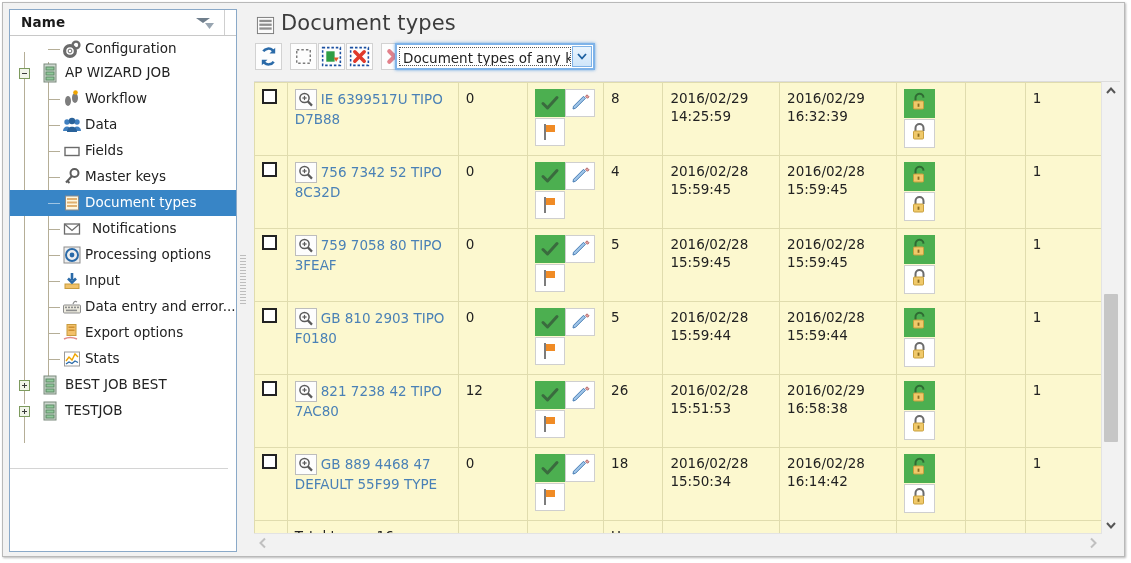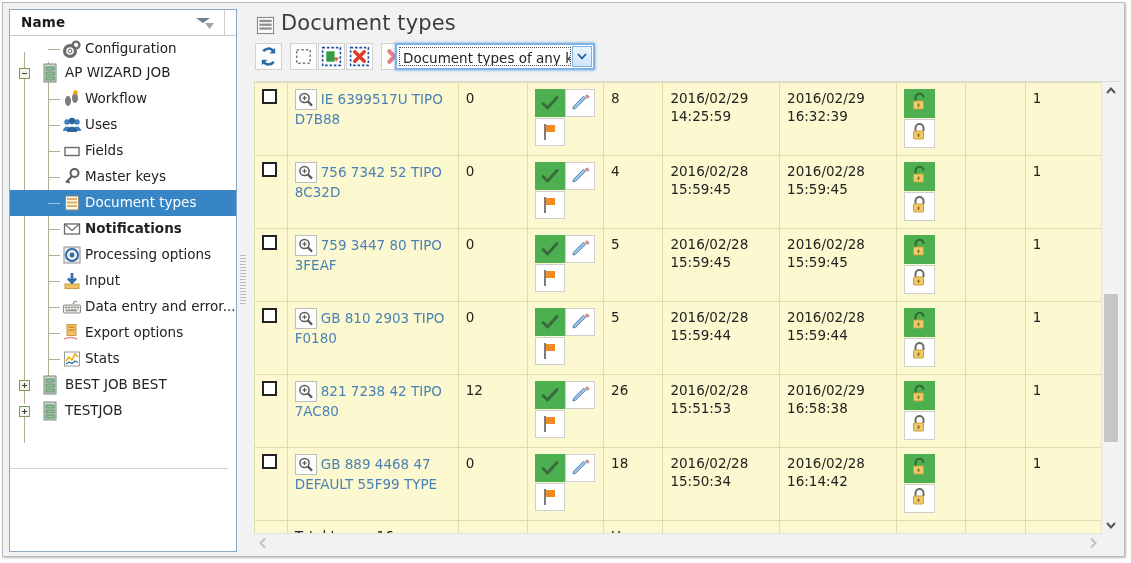--- a/index.html
+++ b/index.html
@@ -270,21 +270,21 @@
         <span class="ico" style="left:52px;">
           <svg width="20" height="20" viewBox="0 0 20 20">
             <circle cx="5" cy="7" r="2.7" fill="#3f7fbf"></circle>
               <path d="M1 16c0-3 2-4.6 4-4.6S9 13 9 16z" fill="#3f7fbf"></path>
             <circle cx="15" cy="7" r="2.7" fill="#3f7fbf"></circle>
               <path d="M11 16c0-3 2-4.6 4-4.6S19 13 19 16z" fill="#3f7fbf"></path>
             <circle cx="10" cy="6" r="3.2" fill="#2a6299"></circle>
               <path d="M5 17c0-3.4 2.3-5.3 5-5.3s5 1.9 5 5.3z" fill="#2a6299"></path>
           </svg>
         </span>
-        <span class="lbl" style="left:75px;">Uses</span>
+        <span class="lbl" style="left:75px;">Data</span>
       </div>
 
       <div class="tnode">
         <div class="hline" style="left:38px;top:13px;width:12px;"></div>
         <span class="ico" style="left:52px;">
           <svg width="20" height="20" viewBox="0 0 20 20">
             <rect x="3" y="6.5" width="14" height="8" fill="#fff" stroke="#6b6b6b" stroke-width="1.4"></rect>
           </svg>
         </span>
         <span class="lbl" style="left:75px;">Fields</span>
@@ -316,21 +316,21 @@
       </div>
 
       <div class="tnode">
         <div class="hline" style="left:38px;top:13px;width:12px;"></div>
         <span class="ico" style="left:52px;">
           <svg width="20" height="20" viewBox="0 0 20 20">
             <rect x="2.5" y="5" width="15" height="10" fill="#fff" stroke="#6b6b6b" stroke-width="1.3"></rect>
             <path d="M2.5 5 L10 11.5 L17.5 5" fill="none" stroke="#6b6b6b" stroke-width="1.3"></path>
           </svg>
         </span>
-        <span class="lbl" style="left:75px;font-weight:bold;">Notifications</span>
+        <span class="lbl" style="left:82px;">Notifications</span>
       </div>
 
       <div class="tnode">
         <div class="hline" style="left:38px;top:13px;width:12px;"></div>
         <span class="ico" style="left:52px;">
           <svg width="20" height="20" viewBox="0 0 20 20">
             <rect x="2" y="2" width="16" height="16" fill="#efefef" stroke="#8d8d8d"></rect>
             <circle cx="10" cy="10" r="6" fill="none" stroke="#2a6aa8" stroke-width="2"></circle>
             <circle cx="10" cy="10" r="2.4" fill="#2a6aa8"></circle>
           </svg>
@@ -646,21 +646,21 @@
           <tr>
             <td class="c-check"><span class="cb"></span></td>
             <td class="c-name namecell">
               <span class="zoombtn">
                 <svg width="20" height="19" viewBox="0 0 20 19">
                   <circle cx="8.5" cy="8" r="4.6" fill="none" stroke="#5a5a5a" stroke-width="1.5"></circle>
                   <line x1="11.8" y1="11.4" x2="16" y2="15.6" stroke="#5a5a5a" stroke-width="2.2"></line>
                   <line x1="6.4" y1="8" x2="10.6" y2="8" stroke="#5a5a5a" stroke-width="1.2"></line>
                   <line x1="8.5" y1="5.9" x2="8.5" y2="10.1" stroke="#5a5a5a" stroke-width="1.2"></line>
                 </svg>
-              </span><span class="lnk">759 3447 80 TIPO 3FEAF</span>
+              </span><span class="lnk">759 7058 80 TIPO 3FEAF</span>
             </td>
             <td class="c-num1">0</td>
             <td class="c-acts">
               <span class="icobtn green">
                 <svg width="28" height="26" viewBox="0 0 28 26">
                       <polyline points="7,13.5 11.5,18 21,7.5" fill="none" stroke="#3a6b3e" stroke-width="3" stroke-linecap="round" stroke-linejoin="round"></polyline>
                     </svg>
               </span><span class="icobtn">
                 <svg width="28" height="26" viewBox="0 0 28 26">
                   <path d="M7 19 l2.5 -0.7 l10 -10 l-2 -2 l-10 10 z" fill="#9fc4e8" stroke="#4a7fb5"></path>

